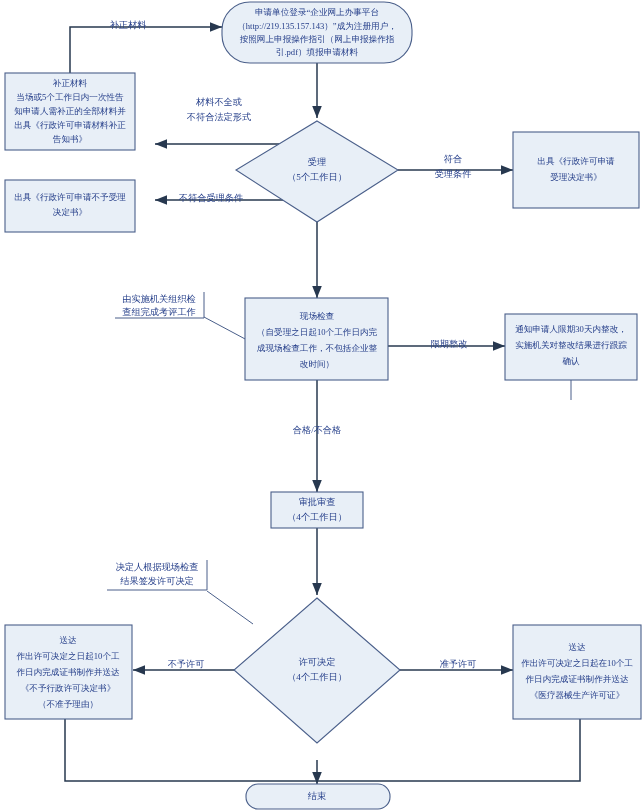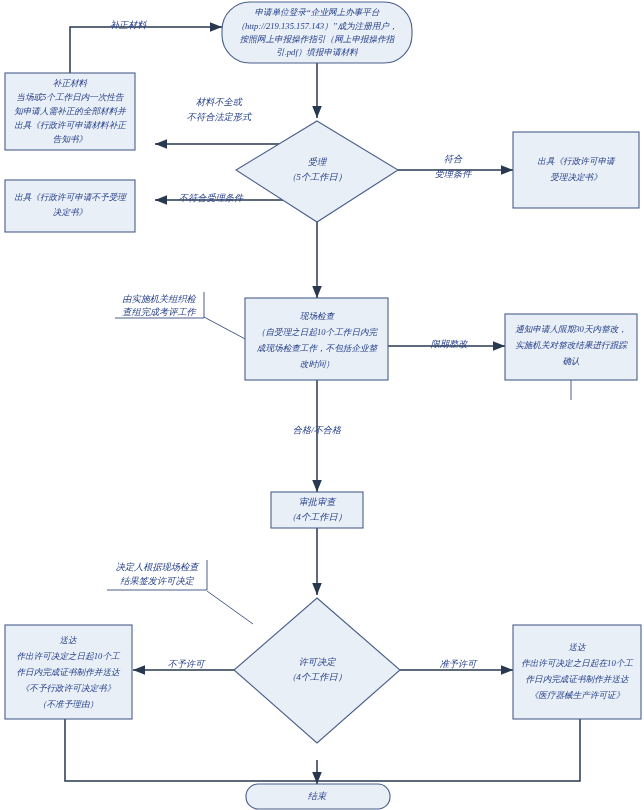--- a/index.html
+++ b/index.html
@@ -10,21 +10,20 @@
   body {
     width: 644px;
     height: 810px;
     font-family: "Liberation Serif", "DejaVu Serif", serif;
     overflow: hidden;
   }
   #flow-root {
     position: relative;
     width: 524px;
     height: 810px;
-    font-style: italic;
   }
   svg.flow {
     display: block;
     width: 644px;
     height: 810px;
   }
   .node-shape {
     fill: #e8eff7;
     stroke: #4a5f8a;
     stroke-width: 1.1;

